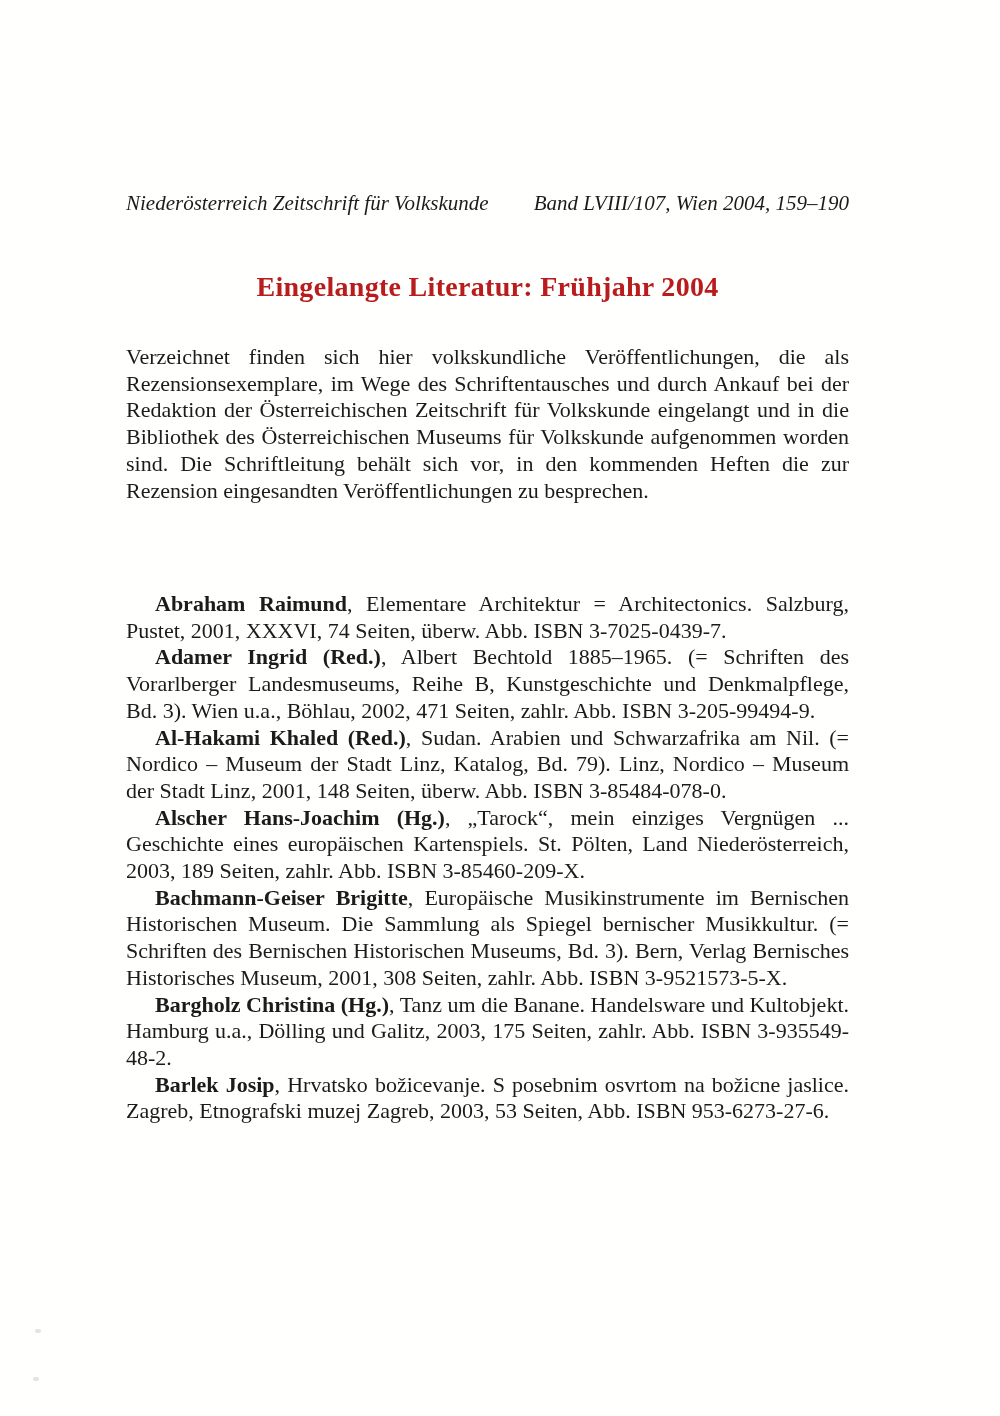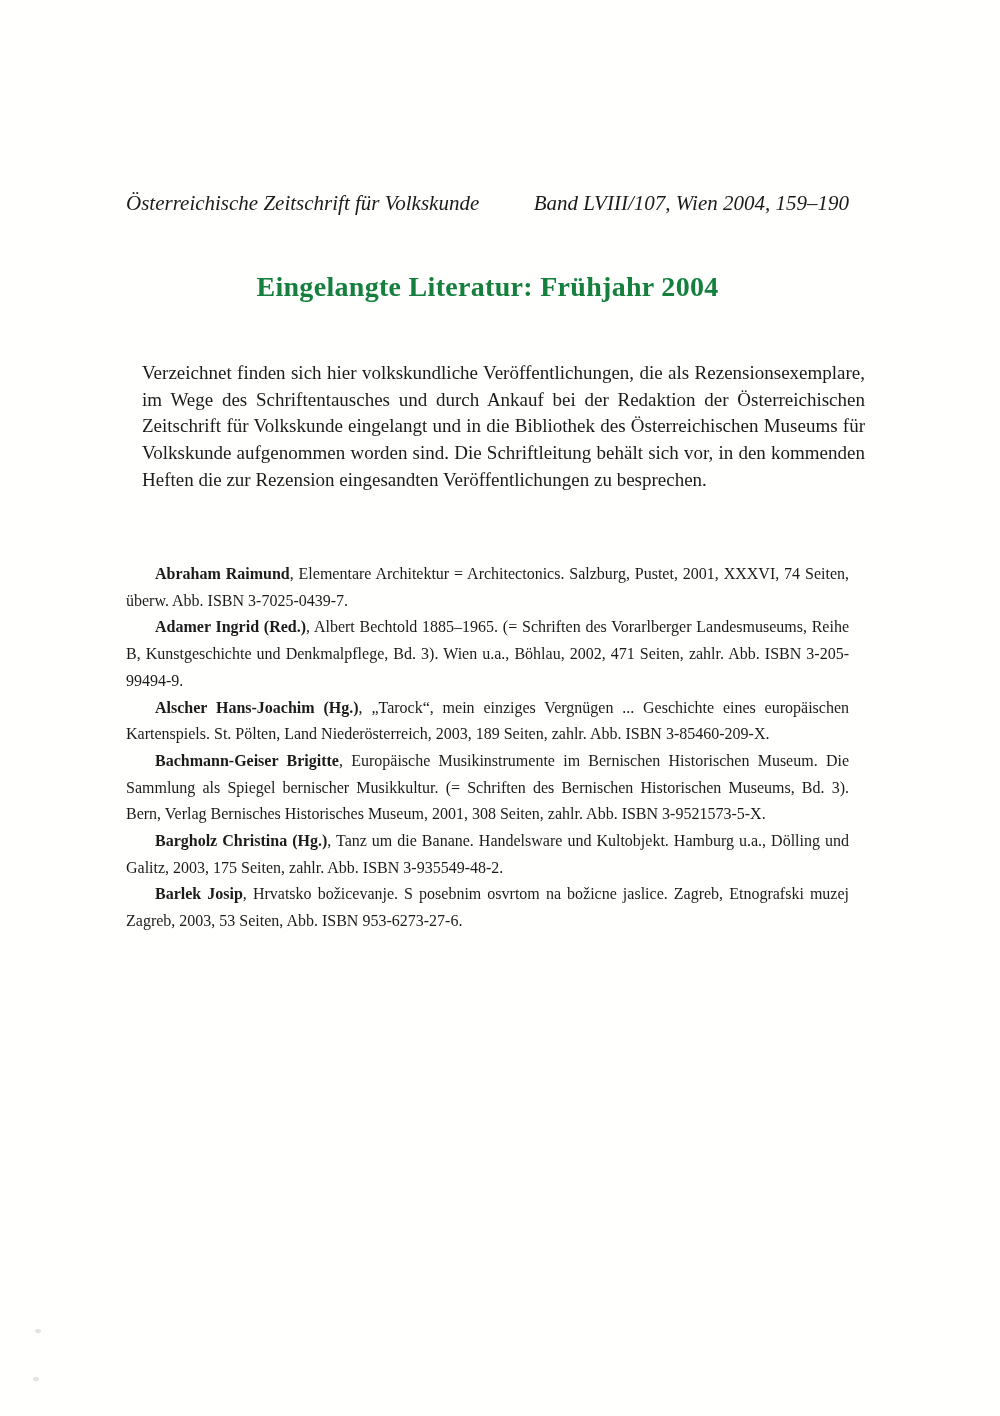--- a/index.html
+++ b/index.html
@@ -34,39 +34,39 @@
   }
   .page-title {
     position: absolute;
     left: 126px;
     top: 271px;
     width: 723px;
     margin: 0;
     text-align: center;
     font-size: 28px;
     font-weight: bold;
-    color: #15803d;
+    color: #b91c1c;
     letter-spacing: 0.3px;
   }
   .intro {
     position: absolute;
     left: 126px;
     top: 344px;
     width: 723px;
-    margin: 16px;
-    font-size: 19px;
+    margin: 0;
+    font-size: 22px;
     line-height: 26.7px;
     text-align: justify;
   }
   .entries {
     position: absolute;
     left: 126px;
-    top: 561px;
+    top: 591px;
     width: 723px;
-    font-size: 16px;
+    font-size: 22px;
     line-height: 26.7px;
     text-align: justify;
   }
   .entry {
     margin: 0;
     text-indent: 29px;
   }
   .bold { font-weight: bold; }
   .italic { }
   .speck {
@@ -76,31 +76,32 @@
   }
   .speck1 { left: 35px; top: 1329px; width: 6px; height: 4px; }
   .speck2 { left: 33px; top: 1377px; width: 6px; height: 4px; }
 </style>
 </head>
 <body>
 
 <div class="page">
 
   <div class="header-row">
-    <span>Österreichische Zeitschrift für Volkskunde</span>
+    <span>Niederösterreich Zeitschrift für Volkskunde</span>
     <span>Band LVIII/107, Wien 2004, 159–190</span>
   </div>
 
   <h1 class="page-title">Eingelangte Literatur: Frühjahr 2004</h1>
 
   <p class="intro">Verzeichnet finden sich hier volkskundliche Veröffentlichungen, die als Rezensionsexemplare, im Wege des Schriftentausches und durch Ankauf bei der Redaktion der Österreichischen Zeitschrift für Volkskunde eingelangt und in die Bibliothek des Österreichischen Museums für Volkskunde aufgenommen worden sind. Die Schriftleitung behält sich vor, in den kommenden Heften die zur Rezension eingesandten Veröffentlichungen zu besprechen.</p>
 
   <div class="entries">
       <p class="entry"><span class="bold">Abraham Raimund</span><span>, Elementare Architektur = Architectonics. Salzburg, Pustet, 2001, XXXVI, 74 Seiten, überw. Abb. ISBN 3-7025-0439-7.</span></p>
       <p class="entry"><span class="bold">Adamer Ingrid (Red.)</span><span>, Albert Bechtold 1885–1965. (= Schriften des Vorarlberger Landesmuseums, Reihe B, Kunstgeschichte und Denkmalpflege, Bd. 3). Wien u.a., Böhlau, 2002, 471 Seiten, zahlr. Abb. ISBN 3-205-99494-9.</span></p>
+      <p class="entry"><span class="bold">Al-Hakami Khaled (Red.)</span><span>, Sudan. Arabien und Schwarzafrika am Nil. (= Nordico – Museum der Stadt Linz, Katalog, Bd. 79). Linz, Nordico – Museum der Stadt Linz, 2001, 148 Seiten, überw. Abb. ISBN 3-85484-078-0.</span></p>
       <p class="entry"><span class="bold">Alscher Hans-Joachim (Hg.)</span><span>, „Tarock“, </span><span class="italic">mein einziges Vergnügen ...</span><span> Geschichte eines europäischen Kartenspiels. St. Pölten, Land Niederösterreich, 2003, 189 Seiten, zahlr. Abb. ISBN 3-85460-209-X.</span></p>
       <p class="entry"><span class="bold">Bachmann-Geiser Brigitte</span><span>, Europäische Musikinstrumente im Bernischen Historischen Museum. Die Sammlung als Spiegel bernischer Musikkultur. (= Schriften des Bernischen Historischen Museums, Bd. 3). Bern, Verlag Bernisches Historisches Museum, 2001, 308 Seiten, zahlr. Abb. ISBN 3-9521573-5-X.</span></p>
       <p class="entry"><span class="bold">Bargholz Christina (Hg.)</span><span>, Tanz um die Banane. Handelsware und Kultobjekt. Hamburg u.a., Dölling und Galitz, 2003, 175 Seiten, zahlr. Abb. ISBN 3-935549-48-2.</span></p>
       <p class="entry"><span class="bold">Barlek Josip</span><span>, Hrvatsko božicevanje. S posebnim osvrtom na božicne jaslice. Zagreb, Etnografski muzej Zagreb, 2003, 53 Seiten, Abb. ISBN 953-6273-27-6.</span></p>
     </div>
 
   <div class="speck speck1"></div>
   <div class="speck speck2"></div>
 
 </div>

